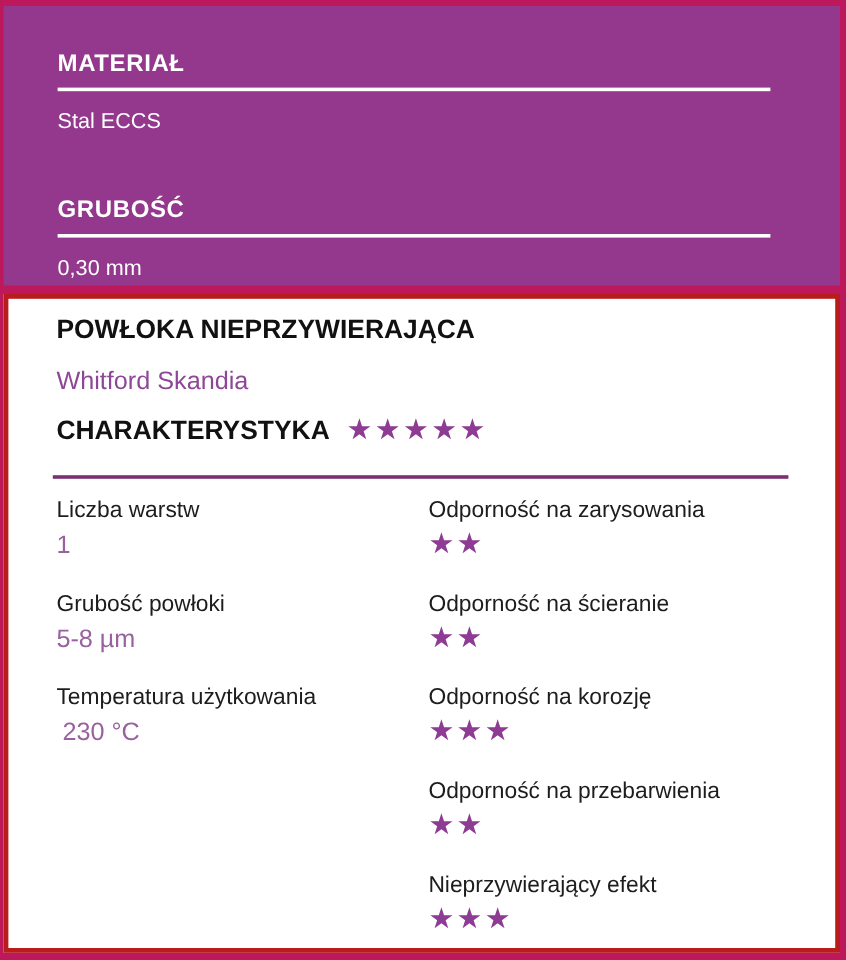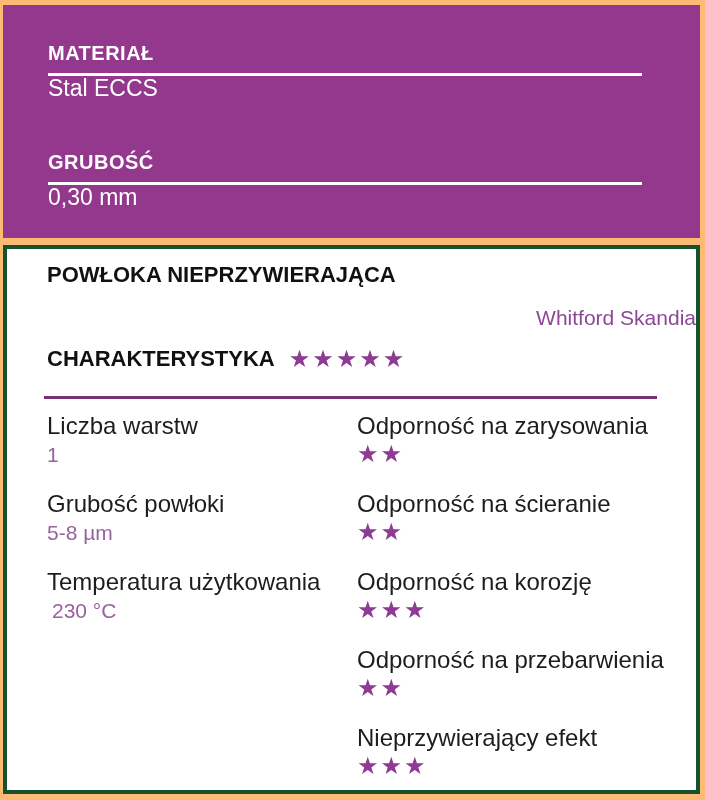--- a/index.html
+++ b/index.html
@@ -5,21 +5,21 @@
   html, body {
     margin: 0;
     padding: 0;
     background: #ffffff;
     font-family: "Liberation Sans", sans-serif;
   }
   .page {
     position: relative;
     width: 705px;
     height: 800px;
-    background: #fdba74;
+    background: #be185d;
     overflow: hidden;
   }
 
   
   .top-block {
     position: absolute;
     left: 3px;
     top: 5px;
     width: 697px;
     height: 233px;
@@ -35,49 +35,48 @@
     letter-spacing: 0.5px;
   }
   .top-heading.second { margin-top: 50px; }
   .white-line {
     width: 594px;
     height: 3px;
     background: #ffffff;
     margin-top: 8px;
   }
   .top-value {
-    font-size: 23px;
-    line-height: 24px;
-    margin-top: 0;
+    font-size: 18px;
+    line-height: 24px;
+    margin-top: 13px;
   }
 
   
   .panel {
     position: absolute;
     left: 3px;
     top: 245px;
     width: 697px;
     height: 549px;
     box-sizing: border-box;
-    border: 4px solid #14532d;
+    border: 4px solid #b91c1c;
     background: #ffffff;
     padding: 14px 0 0 40px;
   }
   .panel-title {
     font-size: 22px;
     font-weight: bold;
     line-height: 24px;
     color: #111111;
   }
   .brand {
     margin-top: 19px;
     font-size: 21px;
     line-height: 24px;
     color: #8d4796;
-    text-align: right;
   }
   .char-row {
     margin-top: 16px;
     display: flex;
     align-items: flex-start;
   }
   .char-heading {
     font-size: 22px;
     font-weight: bold;
     line-height: 26px;
@@ -101,21 +100,21 @@
   
   .grid {
     margin-top: 15px;
     display: flex;
   }
   .col { display: flex; flex-direction: column; }
   .col.left  { width: 310px; }
   .col.right { width: 330px; }
   .item { height: 78px; }
   .item-label {
-    font-size: 24px;
+    font-size: 19px;
     line-height: 24px;
     color: #1d1d1d;
   }
   .item-value {
     margin-top: 5px;
     font-size: 21px;
     line-height: 24px;
     color: #99619e;
   }
   .item-value.indent { padding-left: 5px; }

